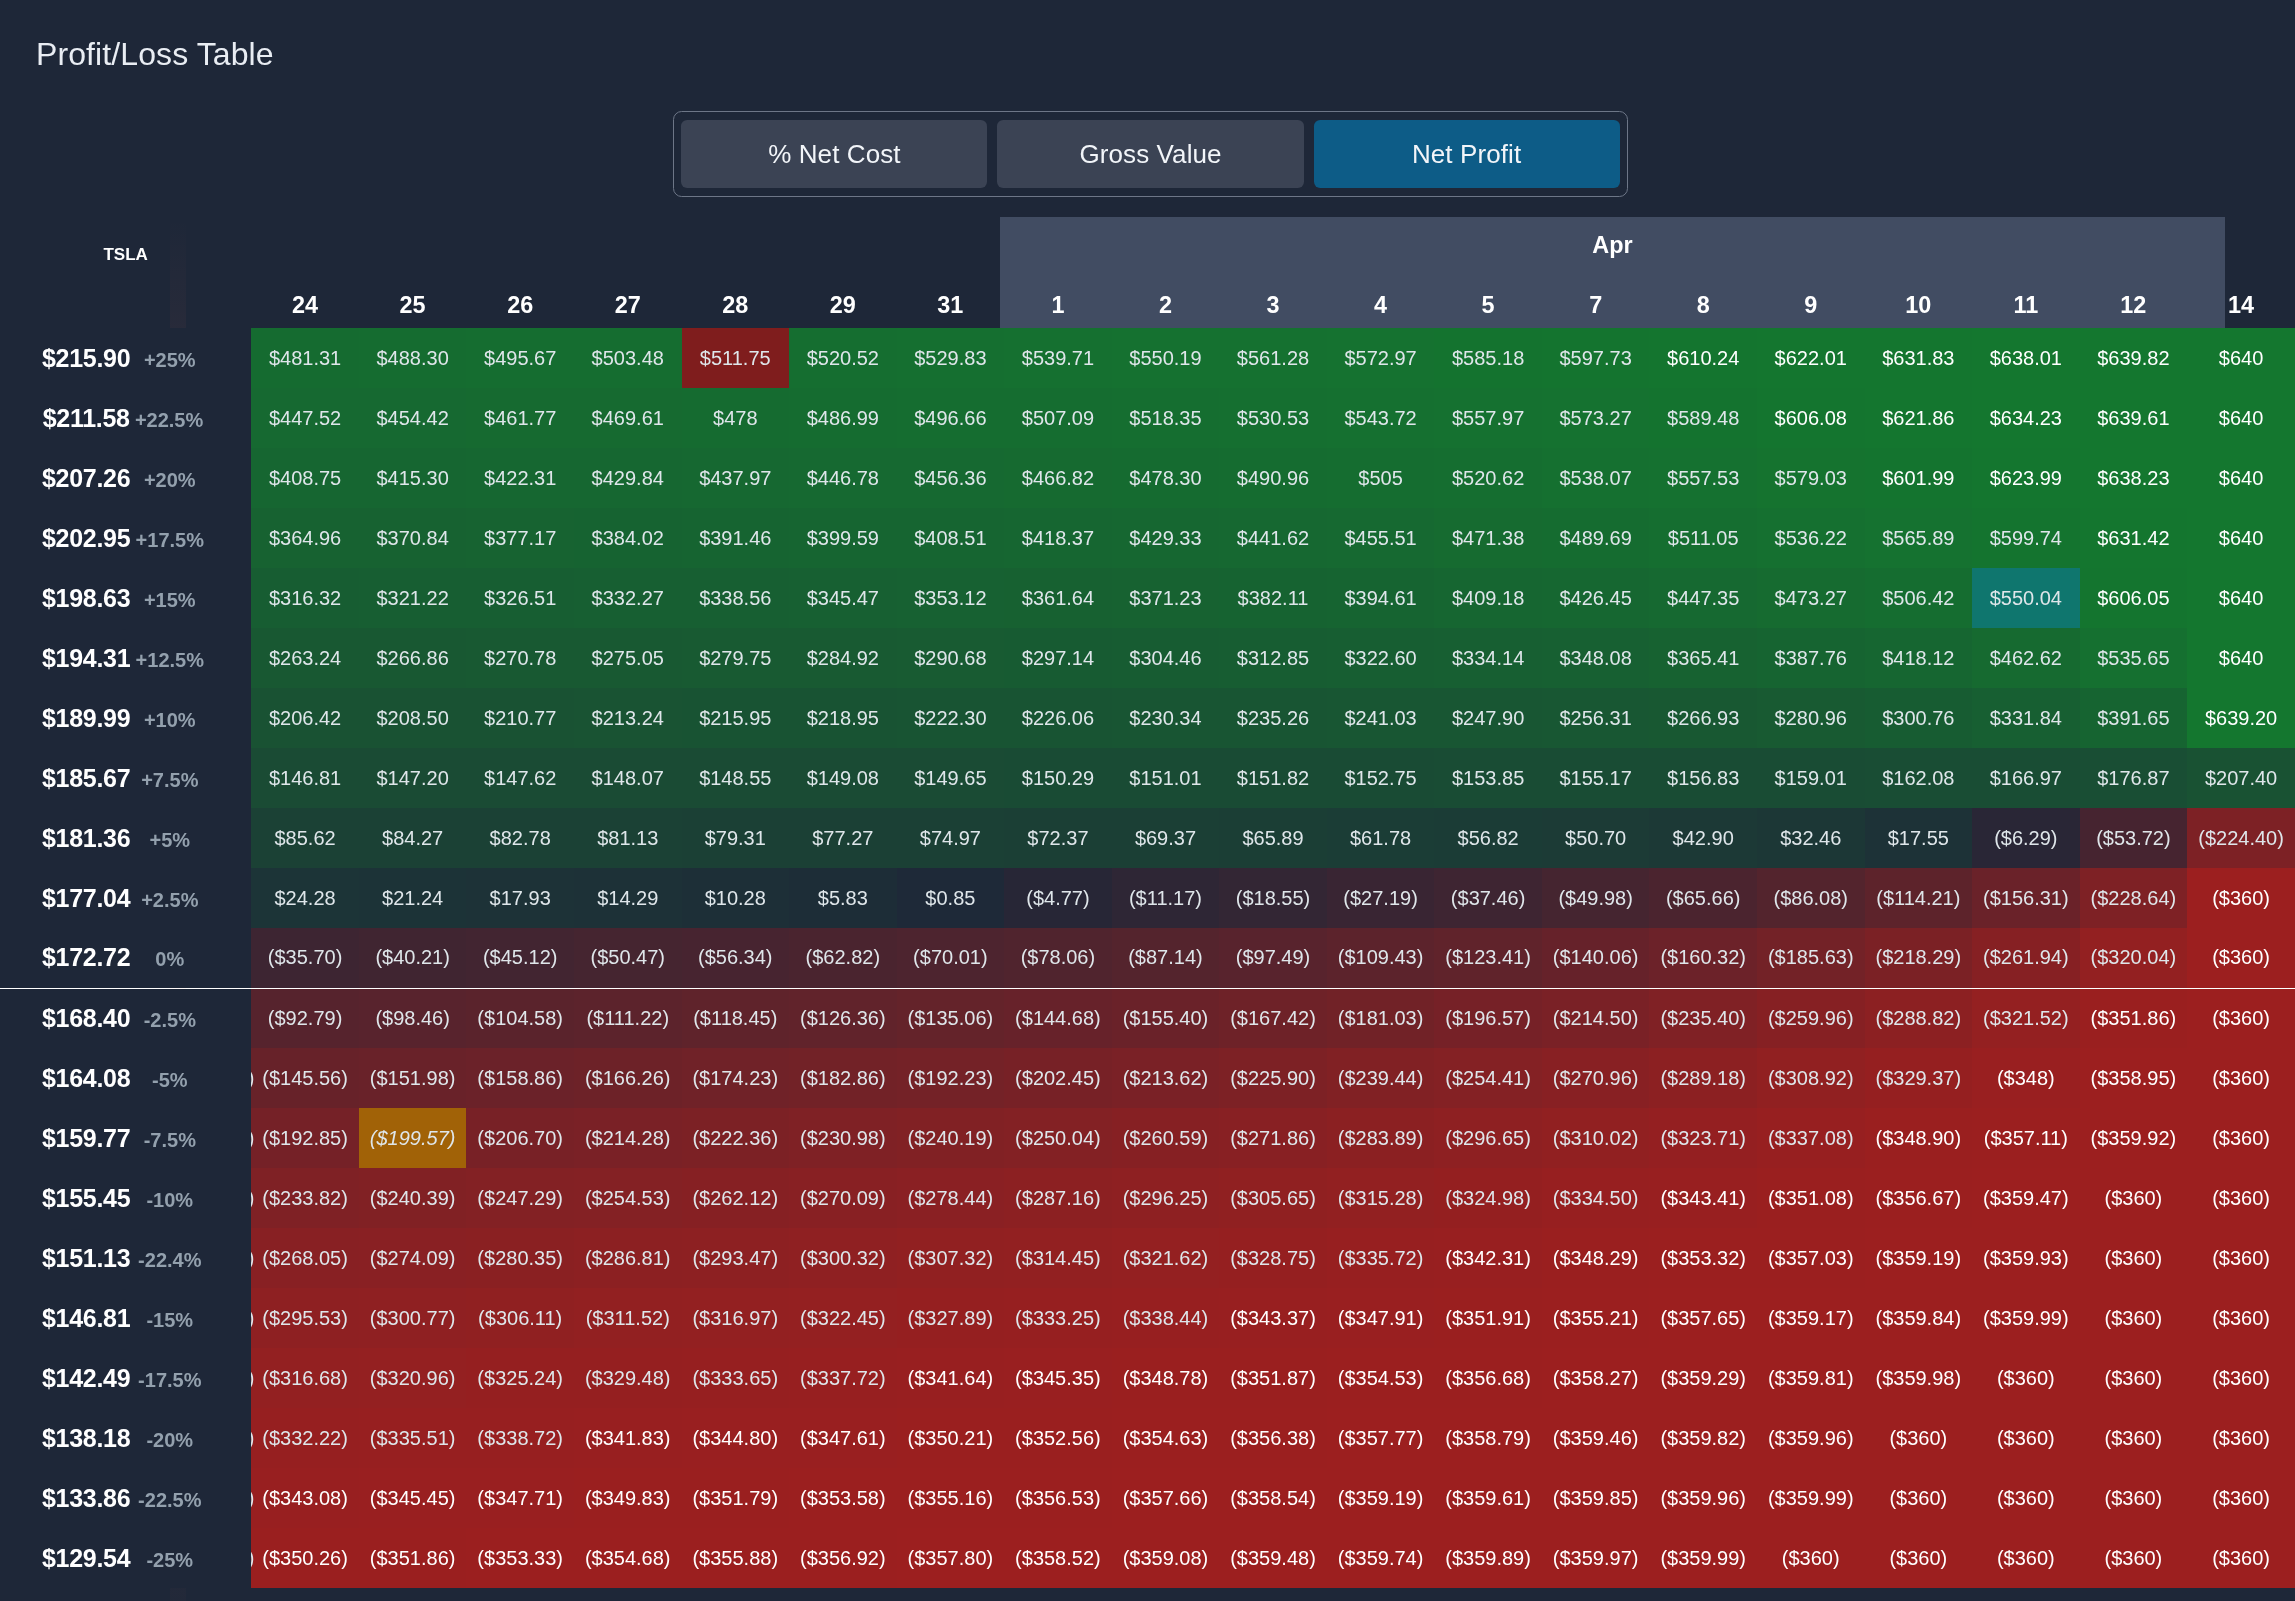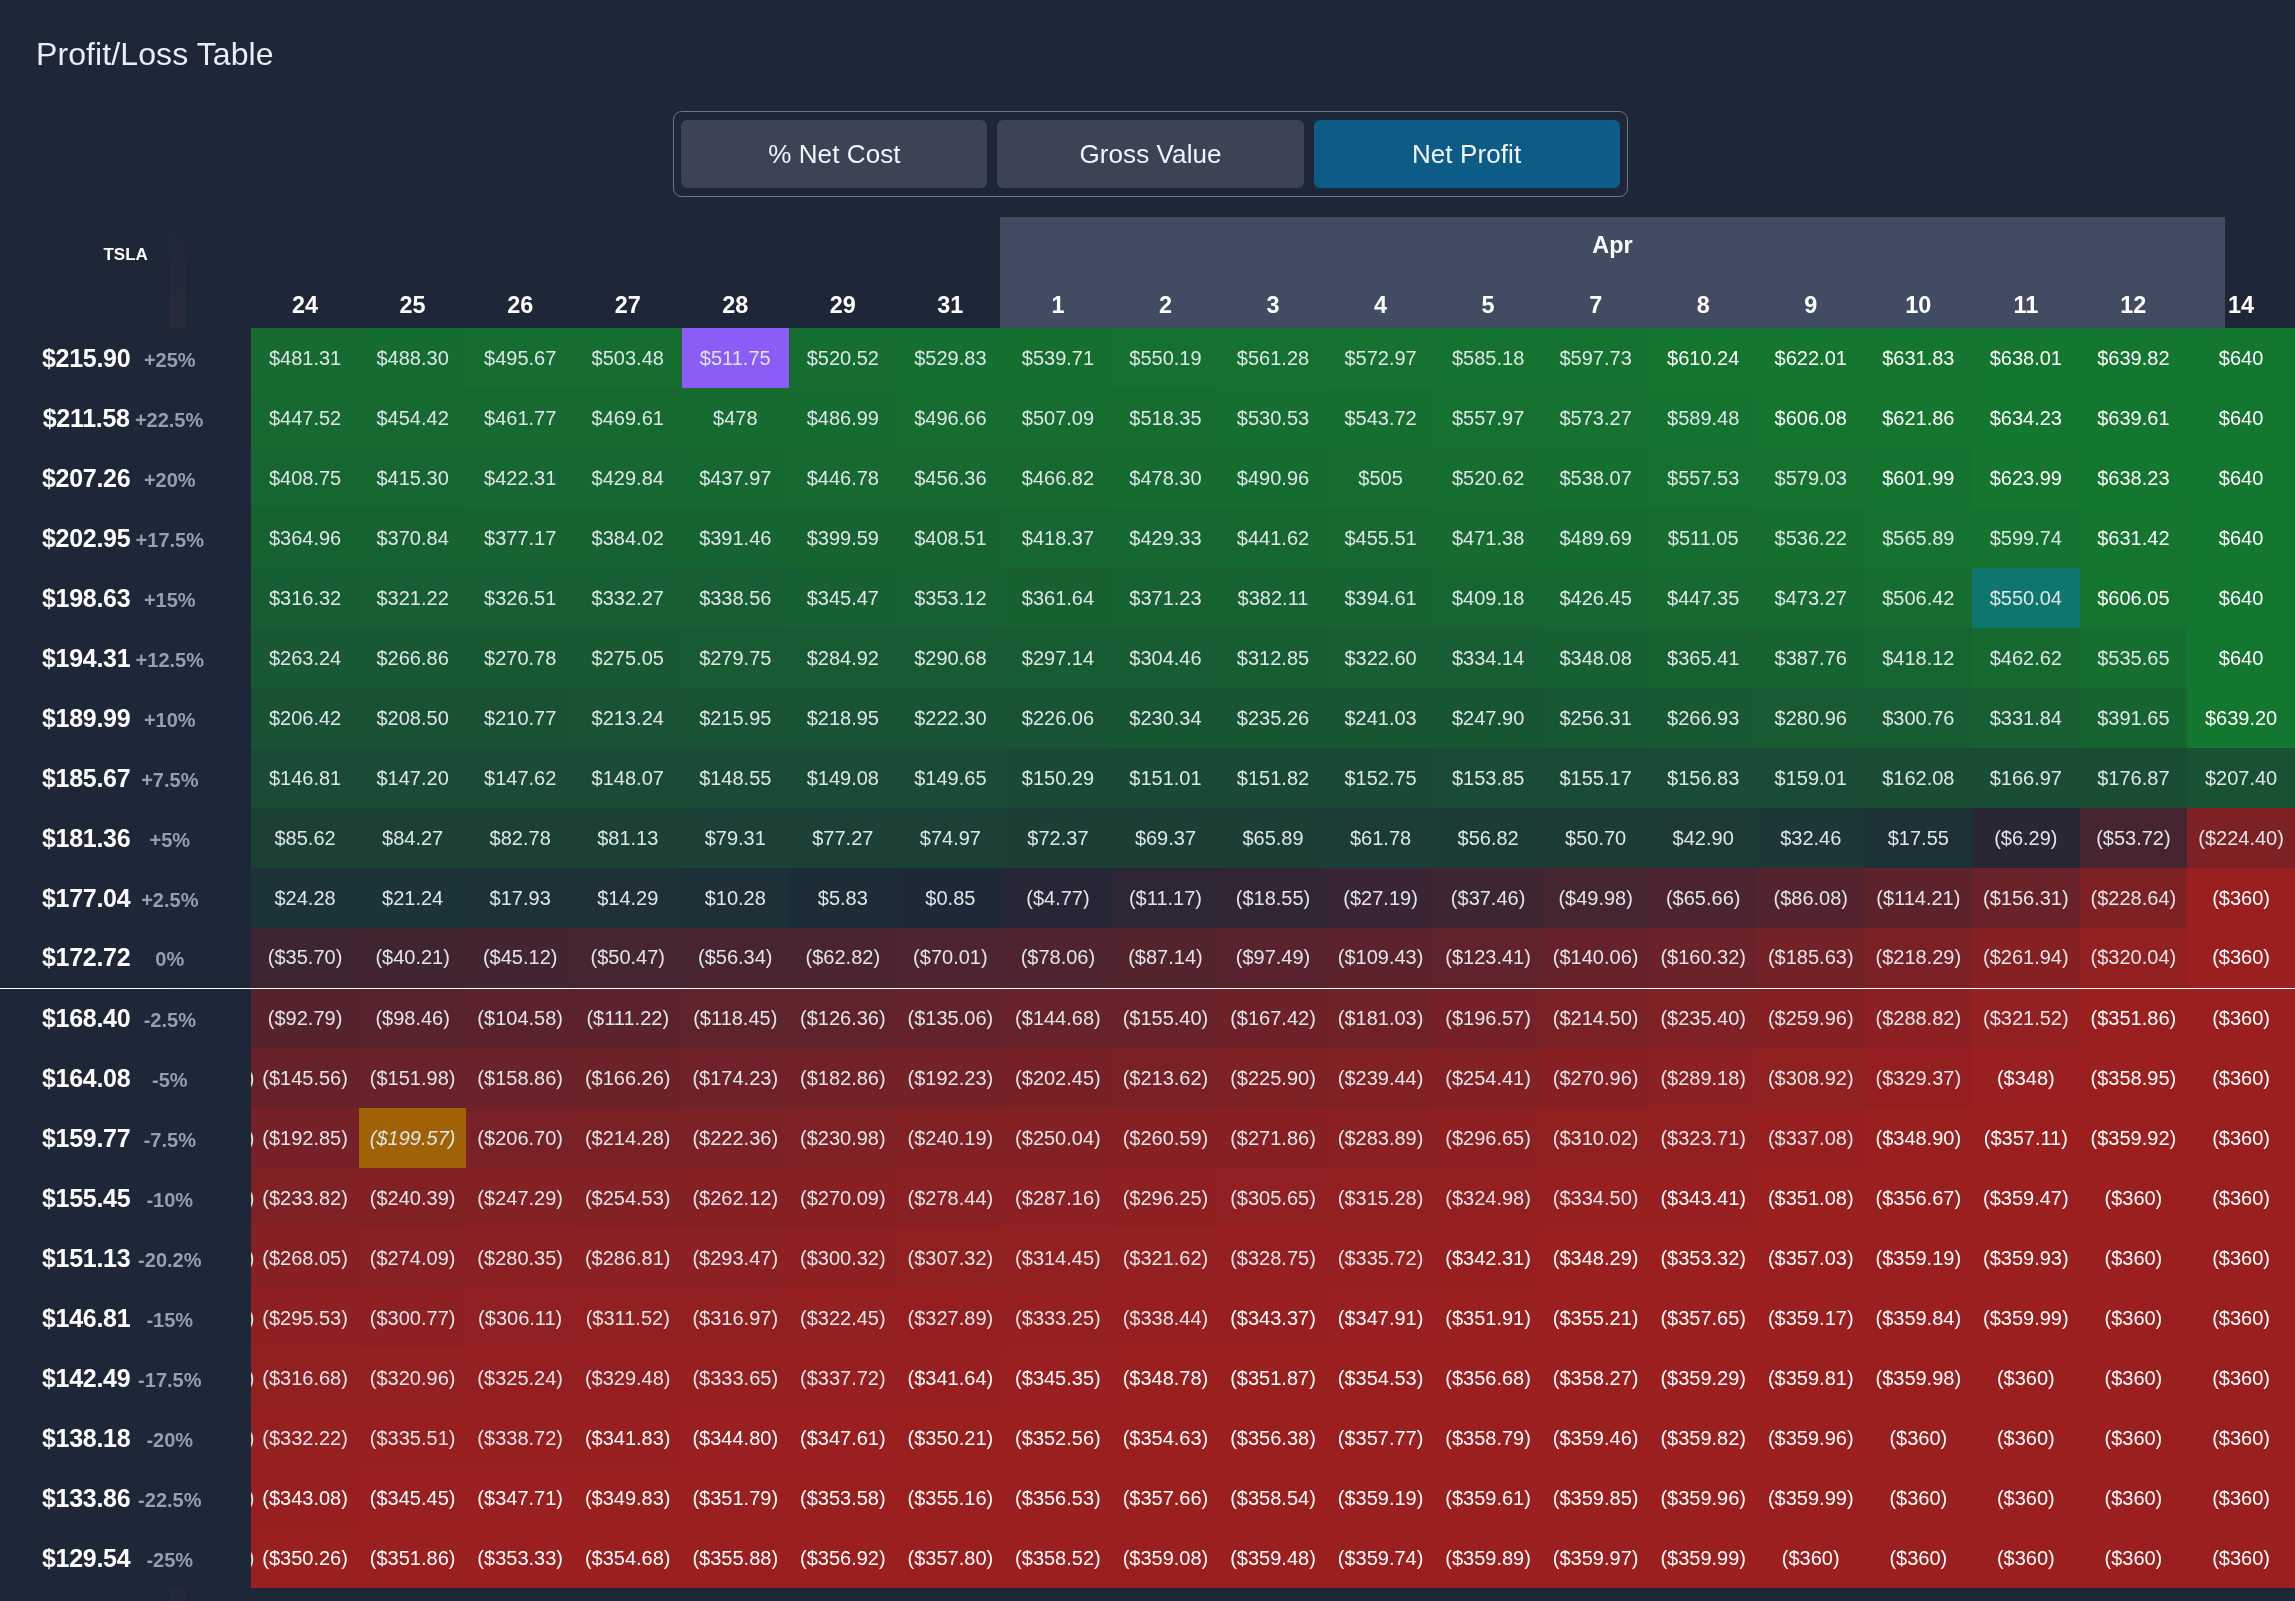--- a/index.html
+++ b/index.html
@@ -207,21 +207,21 @@
           <th>14</th>
         </tr>
     </thead>
     <tbody id="tbody">
         <tr>
           <td class="rowlabel"><span class="price">$215.90</span><span class="pct">+25%</span></td>
           <td class="cell" style="background: rgb(21, 107, 48);">$481.31</td>
           <td class="cell" style="background: rgb(21, 108, 48);">$488.30</td>
           <td class="cell" style="background: rgb(21, 109, 48);">$495.67</td>
           <td class="cell" style="background: rgb(21, 109, 48);">$503.48</td>
-          <td class="cell" style="background: #8b5cf6;">$511.75</td>
+          <td class="cell" style="background: #7f1d1d;">$511.75</td>
           <td class="cell" style="background: rgb(21, 110, 48);">$520.52</td>
           <td class="cell" style="background: rgb(21, 111, 48);">$529.83</td>
           <td class="cell" style="background: rgb(21, 112, 48);">$539.71</td>
           <td class="cell" style="background: rgb(21, 113, 48);">$550.19</td>
           <td class="cell" style="background: rgb(21, 113, 48);">$561.28</td>
           <td class="cell" style="background: rgb(21, 114, 48);">$572.97</td>
           <td class="cell" style="background: rgb(20, 115, 47);">$585.18</td>
           <td class="cell" style="background: rgb(20, 116, 47);">$597.73</td>
           <td class="cell bright-green" style="background: rgb(20, 117, 47);">$610.24</td>
           <td class="cell bright-green" style="background: rgb(20, 118, 47);">$622.01</td>
@@ -532,21 +532,21 @@
           <td class="cell" style="background: rgb(148, 31, 32);">($324.98)</td>
           <td class="cell" style="background: rgb(151, 31, 32);">($334.50)</td>
           <td class="cell bright-red" style="background: rgb(152, 31, 32);">($343.41)</td>
           <td class="cell bright-red" style="background: rgb(154, 31, 31);">($351.08)</td>
           <td class="cell bright-red" style="background: rgb(155, 31, 31);">($356.67)</td>
           <td class="cell bright-red" style="background: rgb(156, 31, 31);">($359.47)</td>
           <td class="cell bright-red" style="background: rgb(156, 31, 31);">($360)</td>
           <td class="cell bright-red" style="background: rgb(156, 31, 31);">($360)</td>
         </tr>
         <tr>
-          <td class="rowlabel"><span class="price">$151.13</span><span class="pct">-20.2%</span></td>
+          <td class="rowlabel"><span class="price">$151.13</span><span class="pct">-22.4%</span></td>
           <td class="cell" style="background: rgb(136, 32, 35); position: relative;">($268.05)<span style="position: absolute; left: -3.7px; top: 0px; bottom: 0px; display: flex; align-items: center; color: rgb(223, 230, 234); font-size: 20px;">)</span></td>
           <td class="cell" style="background: rgb(137, 32, 35);">($274.09)</td>
           <td class="cell" style="background: rgb(138, 32, 34);">($280.35)</td>
           <td class="cell" style="background: rgb(140, 32, 34);">($286.81)</td>
           <td class="cell" style="background: rgb(141, 32, 34);">($293.47)</td>
           <td class="cell" style="background: rgb(143, 32, 34);">($300.32)</td>
           <td class="cell" style="background: rgb(145, 32, 33);">($307.32)</td>
           <td class="cell" style="background: rgb(146, 32, 33);">($314.45)</td>
           <td class="cell" style="background: rgb(148, 32, 33);">($321.62)</td>
           <td class="cell" style="background: rgb(149, 31, 32);">($328.75)</td>

